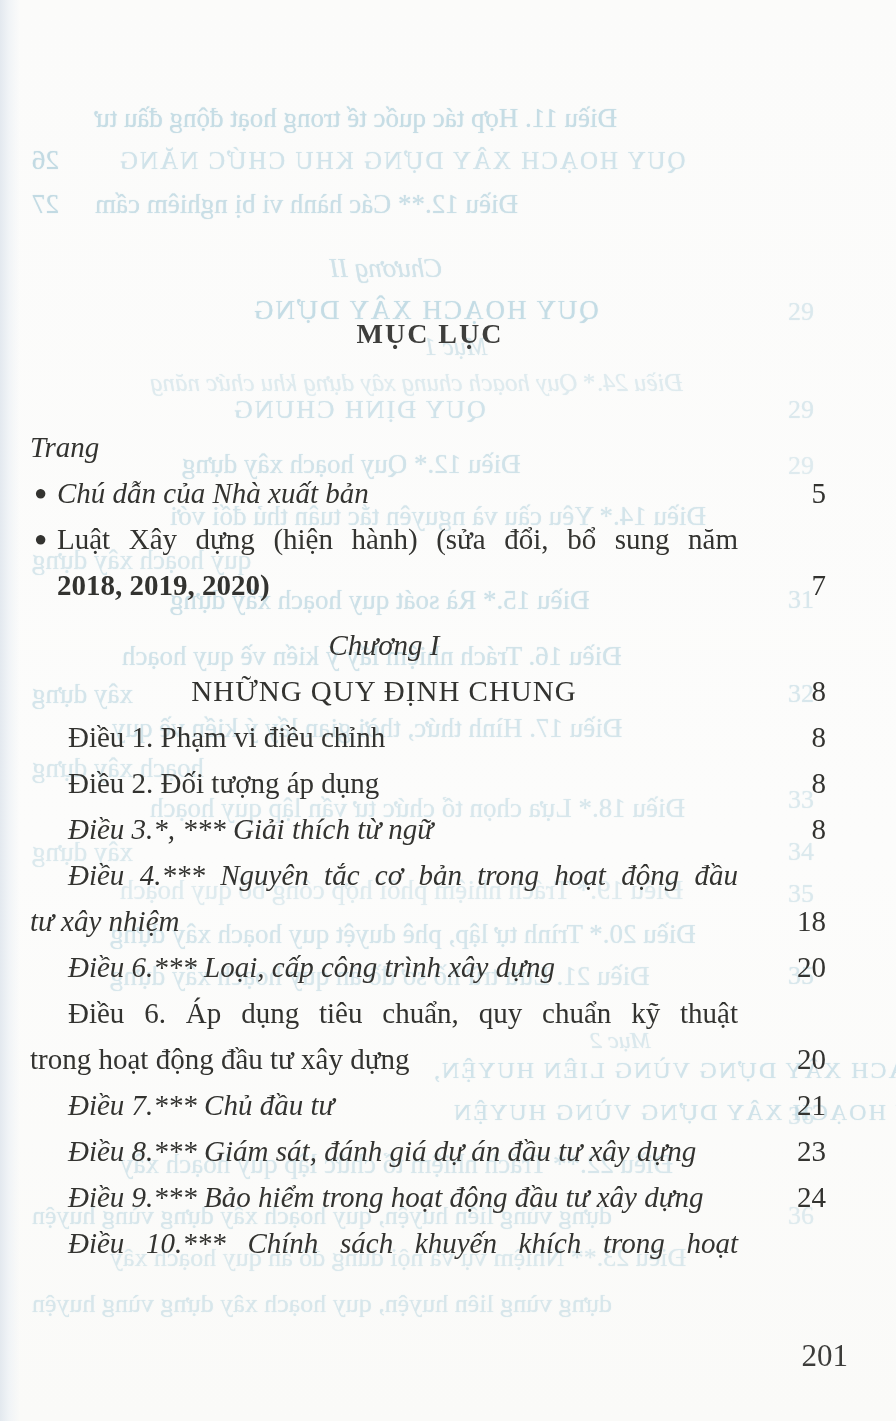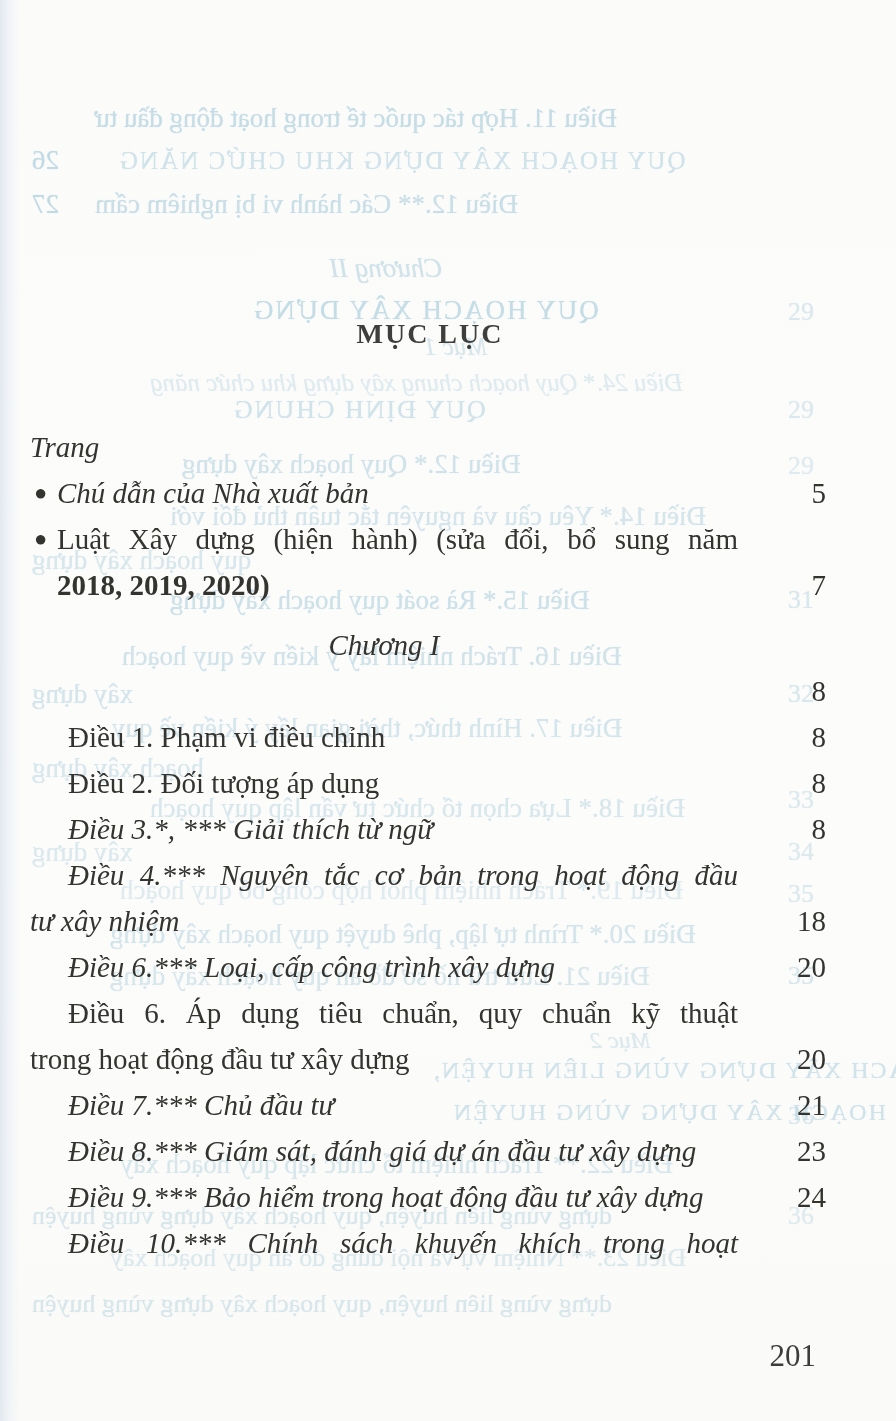--- a/index.html
+++ b/index.html
@@ -26,21 +26,21 @@
   .row.indent .txt{text-indent:38px;}
   .row.it .txt{font-style:italic;}
   .row.trang{font-family:Liberation Serif, serif;}
   .row.trang .txt{width:auto;font-style:italic;text-align:right;}
   .row.center .txt{text-align:center;font-family:Liberation Serif, serif;}
   .row.caps .txt{letter-spacing:1px;}
   .row.gap{margin-top:14px;}
   .row.bullet .txt{position:relative;padding-left:27px;width:681px;}
   .row.bullet .txt .dot{position:absolute;left:4px;top:0;font-size:22px;font-style:normal;}
   .row.contb .txt{padding-left:27px;width:681px;font-weight:bold;}
-  #folio{position:absolute;right:80px;top:1338px;font-size:31px;color:#3c3c3a;}
+  #folio{position:absolute;right:48px;top:1338px;font-size:31px;color:#3c3c3a;}
 </style>
 </head>
 <body>
 
 <div id="paper"></div>
 <div id="edge-shadow"></div>
 
 <div id="ghosts">
     <div class="ghost mir" style="top: 104px; left: 95px; font-size: 27px; opacity: 0.75;">Điều 11. Hợp tác quốc tế trong hoạt động đầu tư</div>
     <div class="ghost mir" style="top: 146px; left: 32px; font-size: 27px; opacity: 0.8;">26</div>
@@ -102,20 +102,21 @@
     </div>
     <div class="row contb">
       <div class="txt">2018, 2019, 2020)</div>
       <div class="num">7</div>
     </div>
     <div class="row center it gap">
       <div class="txt">Chương I</div>
       <div class="num"></div>
     </div>
     <div class="row center caps">
+      <div class="txt">NHỮNG QUY ĐỊNH CHUNG</div>
       <div class="num">8</div>
     </div>
     <div class="row indent">
       <div class="txt">Điều 1. Phạm vi điều chỉnh</div>
       <div class="num">8</div>
     </div>
     <div class="row indent">
       <div class="txt">Điều 2. Đối tượng áp dụng</div>
       <div class="num">8</div>
     </div>

